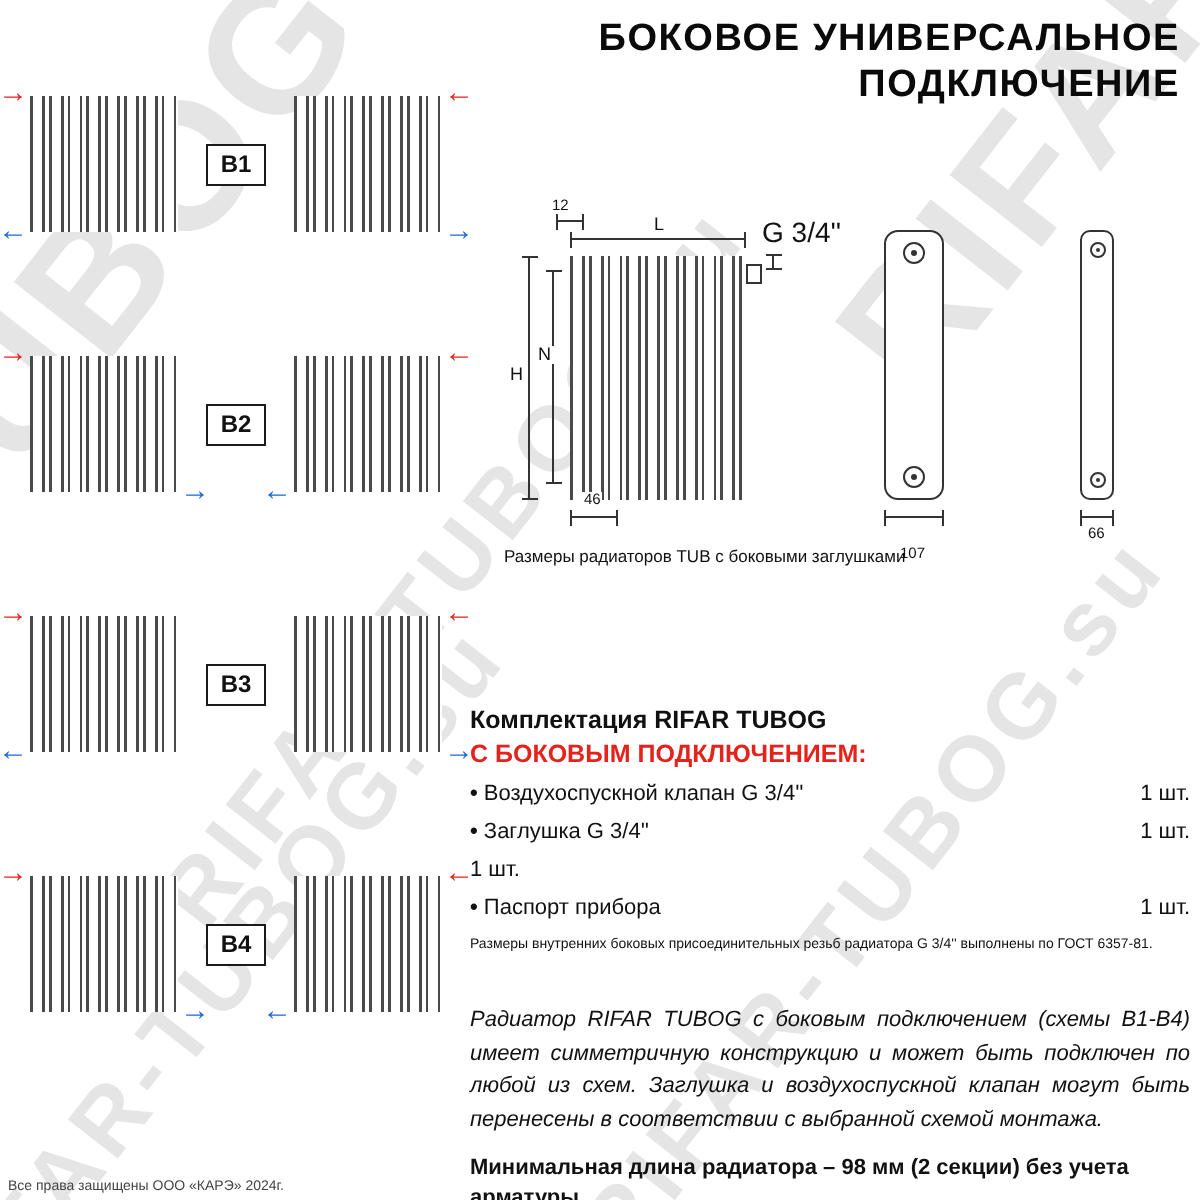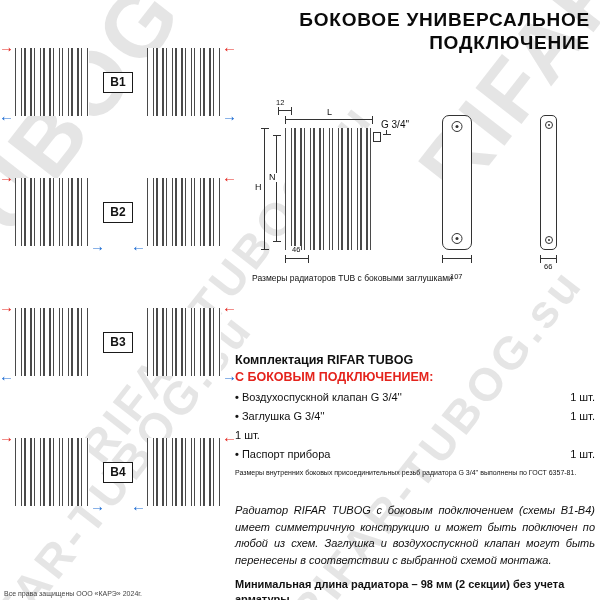--- a/index.html
+++ b/index.html
@@ -173,21 +173,21 @@
       <div class="dimh" style="left:35px;top:24px;width:88px"></div>
       <div class="dlabel" style="left:76px;top:13px;font-size:9px">L</div>
 
       <div class="dimv" style="left:14px;top:33px;height:122px"></div>
       <div class="dlabel" style="left:4px;top:88px;font-size:9px">H</div>
 
       <div class="dimv" style="left:26px;top:40px;height:107px"></div>
       <div class="dlabel" style="left:18px;top:78px;font-size:9px">N</div>
 
       <div class="dimv" style="left:136px;top:32px;height:8px"></div>
-      <div class="dlabel" style="left:130px;top:25px;font-size:10px">G 3/4''</div>
+      <div class="dlabel" style="left:130px;top:14px;font-size:14px">G 3/4''</div>
 
       <div class="dimh" style="left:35px;top:163px;width:24px"></div>
       <div class="dlabel" style="left:41px;top:151px;font-size:7.5px">46</div>
 
       <div class="profile profileA">
         <span class="pcirc" style="top:5px"></span>
         <span class="pcirc" style="bottom:5px"></span>
       </div>
       <div class="dimh" style="left:192px;top:163px;width:30px"></div>
       <div class="dlabel" style="left:199px;top:178px;font-size:7.5px">107</div>

